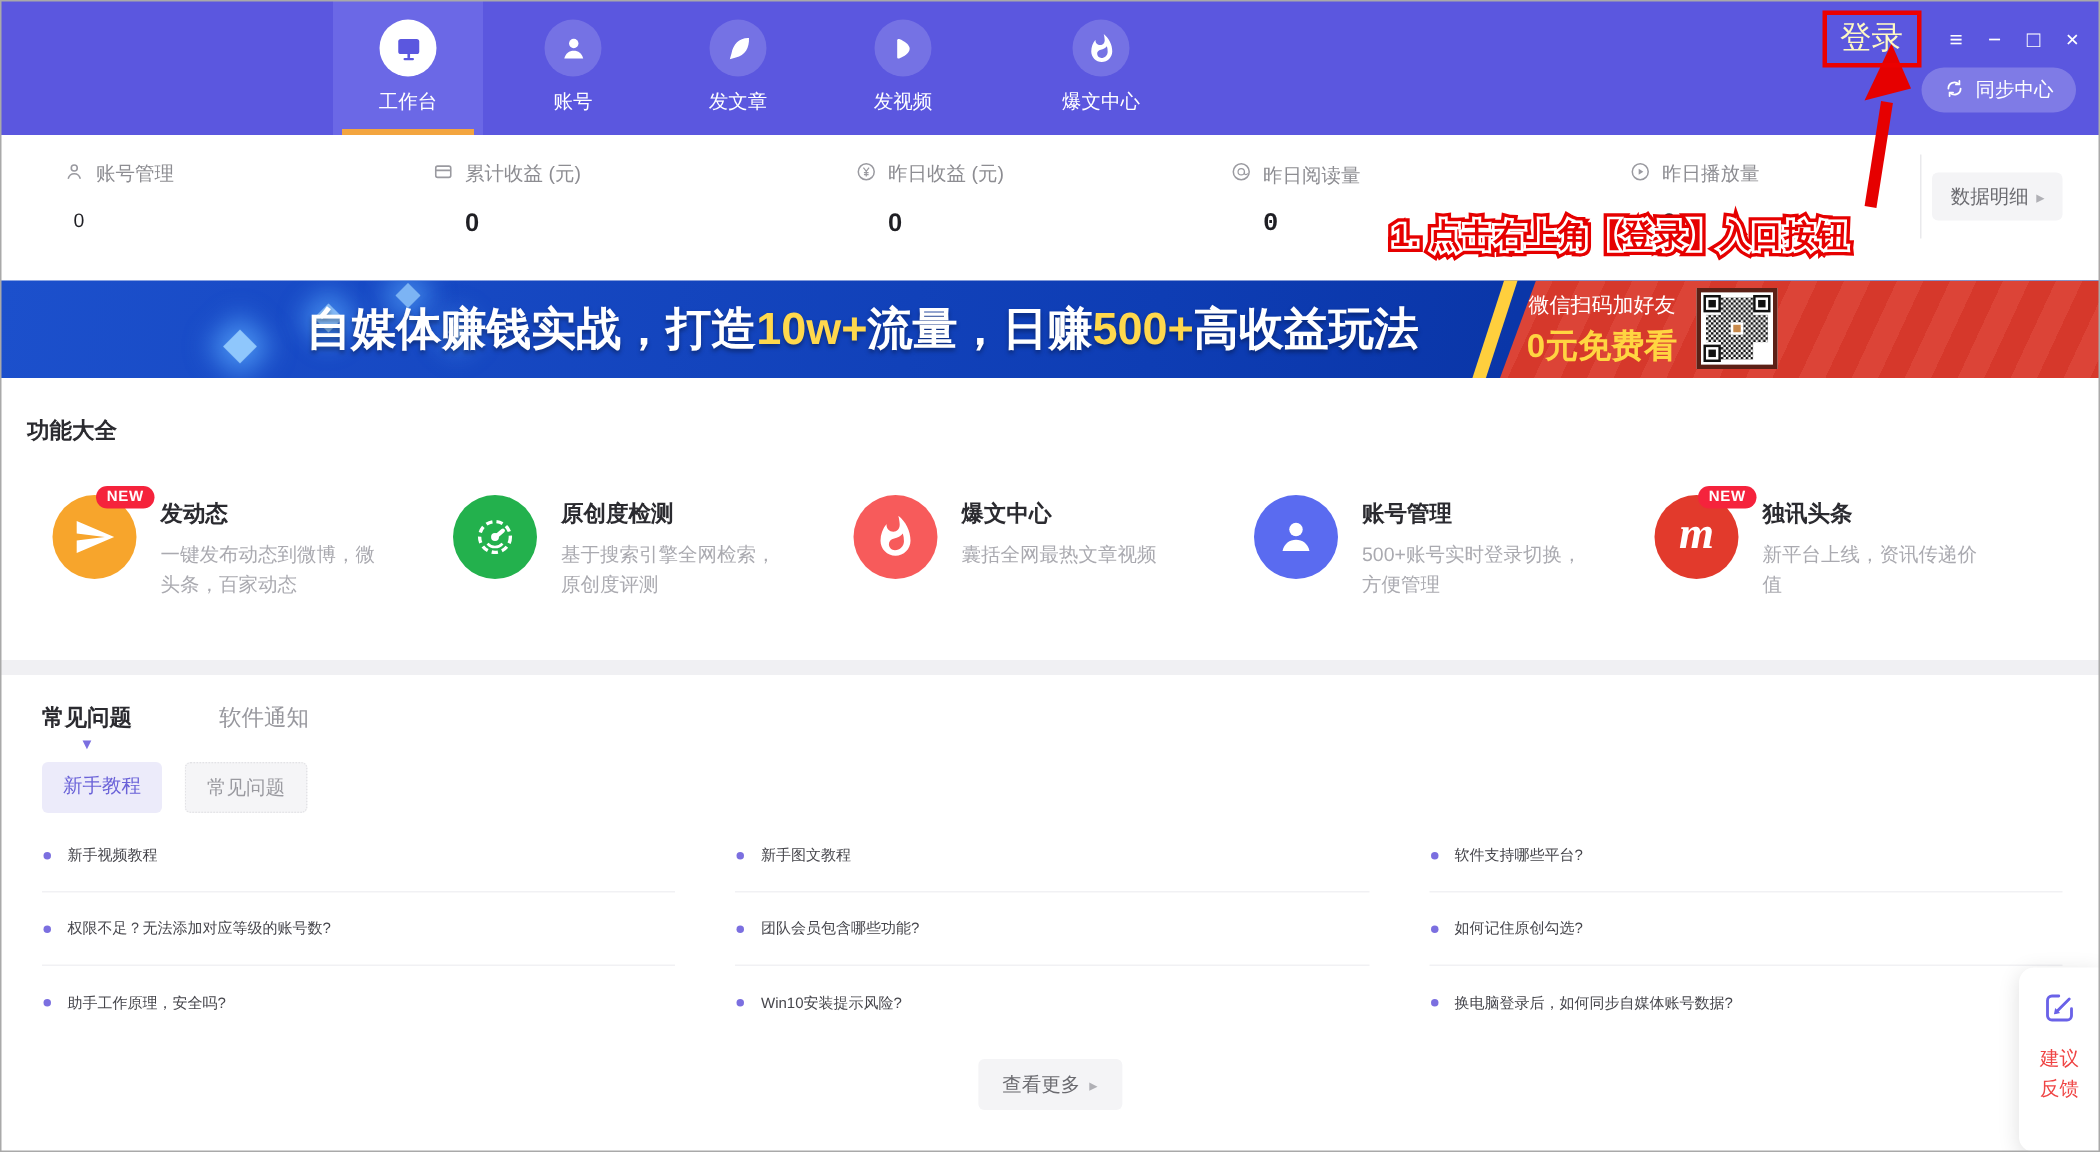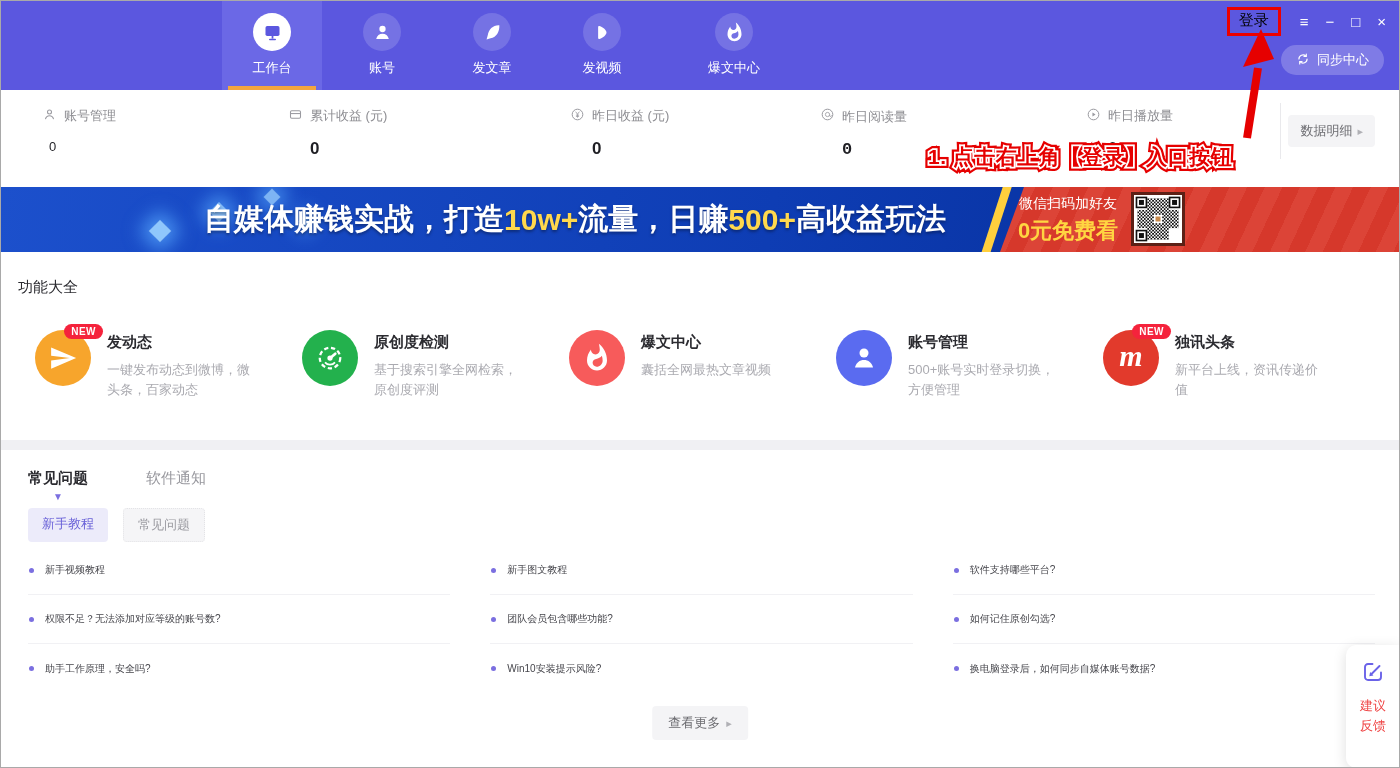--- a/index.html
+++ b/index.html
@@ -18,21 +18,21 @@
   .nav-tab{width:100px;height:90px;display:flex;flex-direction:column;align-items:center;justify-content:flex-start;padding-top:13px;cursor:pointer;margin-right:10px;position:relative;}
   .nav-tab:last-child{margin-left:22px;}
   .nav-tab .circ{width:38px;height:38px;border-radius:50%;background:rgba(255,255,255,.16);display:flex;align-items:center;justify-content:center;color:#fff;}
   .nav-tab .circ svg{width:21px;height:21px;}
   .nav-tab .lbl{margin-top:8px;font-size:13px;color:#fff;}
   .nav-tab.active{background:#6b68e6;}
   .nav-tab.active .circ{background:#ffffff;color:#5b57df;}
   .nav-tab.active::after{content:"";position:absolute;left:6px;right:6px;bottom:0;height:4px;background:#f3a53f;}
 
   .win-row{position:absolute;right:14px;top:7px;display:flex;align-items:center;gap:17px;color:#fff;z-index:60;}
-  .login-btn{border:3px solid #ec0000;padding:1px 9px 3px;font-size:15px;color:#000000;cursor:pointer;margin-right:2px;}
+  .login-btn{border:3px solid #ec0000;padding:1px 9px 3px;font-size:21px;color:#fef9c3;cursor:pointer;margin-right:2px;}
   .win-ctl{font-size:15px;cursor:pointer;line-height:1;}
   .sync-btn{position:absolute;right:16px;top:45px;height:30px;border-radius:15px;background:rgba(255,255,255,.22);color:#fff;font-size:13px;display:flex;align-items:center;gap:7px;padding:0 15px;cursor:pointer;}
   .sync-btn svg{width:14px;height:14px;}
 
   
   .stats-bar{position:absolute;top:90px;left:0;width:1400px;height:97px;background:#fff;}
   .stat{position:absolute;top:17px;}
   .stat .s-label{display:flex;align-items:center;gap:7px;font-size:13px;color:#8d8d92;}
   .stat .s-label svg{width:15px;height:15px;color:#9a9aa0;}
   .stat .s-value{margin:14px 0 0 22px;font-size:17px;font-weight:bold;color:#1f1f24;}
@@ -61,21 +61,21 @@
   .banner-red{position:absolute;left:1000px;top:0;width:400px;height:65px;background:repeating-linear-gradient(115deg,#d6382b 0 16px,#dc4437 16px 32px);clip-path:polygon(24px 0,100% 0,100% 100%,0 100%);}
   .banner-stripe{position:absolute;left:992px;top:-3px;width:9px;height:72px;background:#ffcf3d;transform:skewX(-18deg);}
   .wechat{position:absolute;left:1008px;top:8px;width:120px;text-align:center;}
   .wechat .l1{font-size:14px;color:#fff;}
   .wechat .l2{margin-top:3px;font-size:22px;font-weight:bold;color:#ffd541;}
   .qr{position:absolute;left:1131px;top:5px;width:54px;height:54px;background:#fff;border:3px solid #5c2016;}
   .qr svg{width:100%;height:100%;display:block;}
 
   
   .features{position:absolute;top:252px;left:0;width:1400px;height:188px;background:#fff;}
-  .features .sec-title{position:absolute;left:18px;top:26px;font-size:15px;font-weight:normal;color:#2b2b30;}
+  .features .sec-title{position:absolute;left:18px;top:26px;font-size:15px;font-weight:bold;color:#2b2b30;}
   .feature-row{position:absolute;left:35px;right:30px;top:78px;display:flex;}
   .feature{flex:1;display:flex;align-items:flex-start;cursor:pointer;}
   .f-icon{position:relative;width:56px;height:56px;border-radius:50%;flex:none;display:flex;align-items:center;justify-content:center;color:#fff;}
   .f-icon svg{width:30px;height:30px;}
   .f-icon .mglyph{font-size:30px;font-weight:bold;font-style:italic;font-family:"Liberation Serif",serif;line-height:1;transform:translateY(-2px);}
   .f-badge{position:absolute;top:-6px;right:-12px;background:#f5233c;color:#fff;font-size:10px;font-weight:bold;padding:2px 7px;border-radius:9px;letter-spacing:.5px;}
   .f-text{margin-left:16px;width:150px;}
   .f-title{font-size:15px;font-weight:bold;color:#2b2b30;margin-top:3px;}
   .f-desc{margin-top:8px;font-size:13px;color:#aaaab0;line-height:20px;}
 

